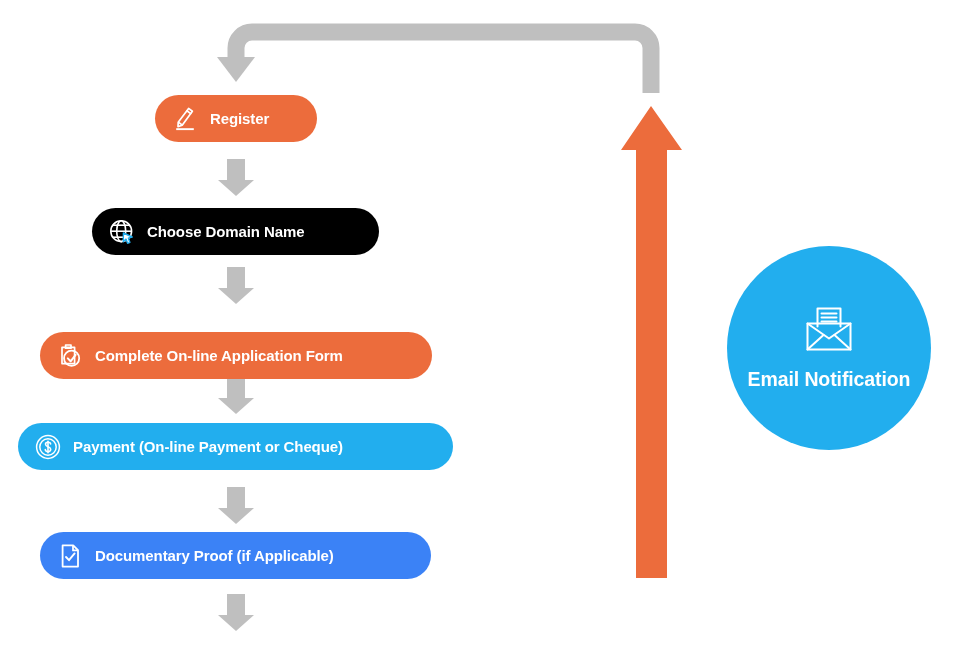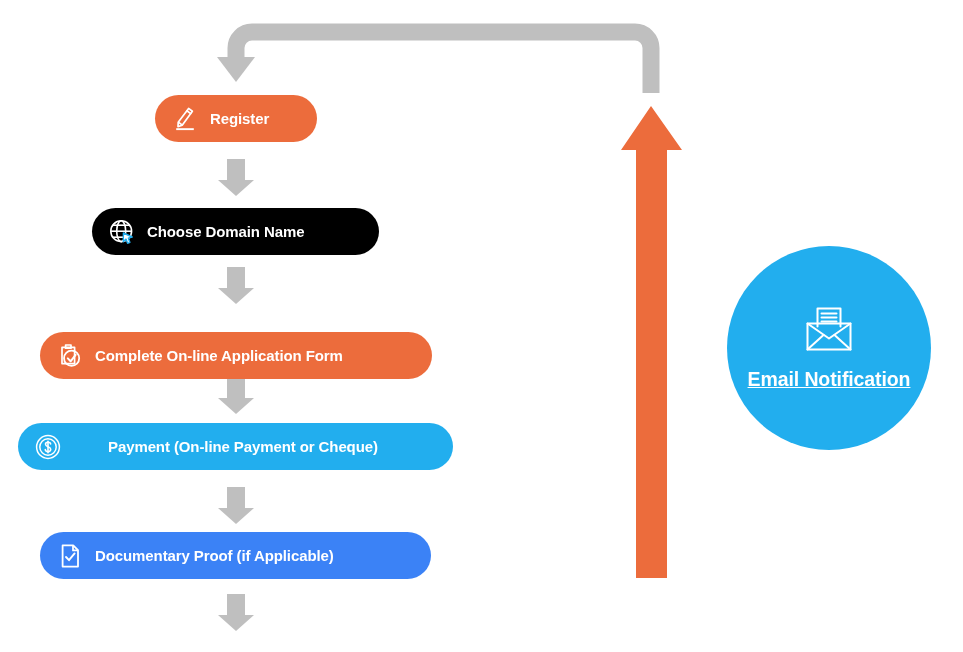--- a/index.html
+++ b/index.html
@@ -70,21 +70,20 @@
     height: 48px;
     display: block;
     margin-bottom: 14px;
   }
   .circle-node .circle-label {
     font-size: 19.5px;
     font-weight: bold;
     line-height: 1.28;
     color: #ffffff;
     letter-spacing: -0.1px;
-    text-decoration: underline;
   }
 </style>
 </head>
 <body>
 
 <div id="canvas">
 
   <svg class="layer" viewBox="0 0 963 652" width="963" height="652" xmlns="http://www.w3.org/2000/svg">
 
     <g>
@@ -141,21 +140,21 @@
       <g fill="none" stroke="#ffffff" stroke-width="1.7" stroke-linejoin="round">
         <path d="M6.0 5.4 H18.6 V21.6 H6.0 Z"></path>
         <path d="M9.6 3.0 H15.0 V6.2 H9.6 Z"></path>
         <circle cx="15.6" cy="16.2" r="7.6" stroke-width="1.8"></circle>
       </g>
       <path d="M11.8 16.4 L14.6 19.3 L19.6 12.8" fill="none" stroke="#ffffff" stroke-width="2" stroke-linecap="round" stroke-linejoin="round"></path>
     </svg>
     <span class="pill-label">Complete On-line Application Form</span>
   </div>
 
-  <div class="pill" style="left:18px; top:423px; width:435px; background:#22AEEE;gap:35px;">
+  <div class="pill" style="left:18px; top:423px; width:435px; background:#22AEEE;">
     <svg class="pill-icon" viewBox="0 0 28 28" xmlns="http://www.w3.org/2000/svg">
       <g fill="none" stroke="#ffffff" stroke-width="1.5">
         <circle cx="14" cy="14" r="11.4"></circle>
         <circle cx="14" cy="14" r="8.2"></circle>
       </g>
       <g fill="none" stroke="#ffffff" stroke-width="1.6" stroke-linecap="round">
         <path d="M14 8.2 V19.8"></path>
         <path d="M16.6 11.0 C16.6 9.7 15.4 9.2 14 9.2 C12.6 9.2 11.5 9.9 11.5 11.2
                  C11.5 14.3 16.7 13.0 16.7 16.3 C16.7 17.8 15.4 18.6 14 18.6
                  C12.5 18.6 11.3 18.0 11.3 16.6"></path>

